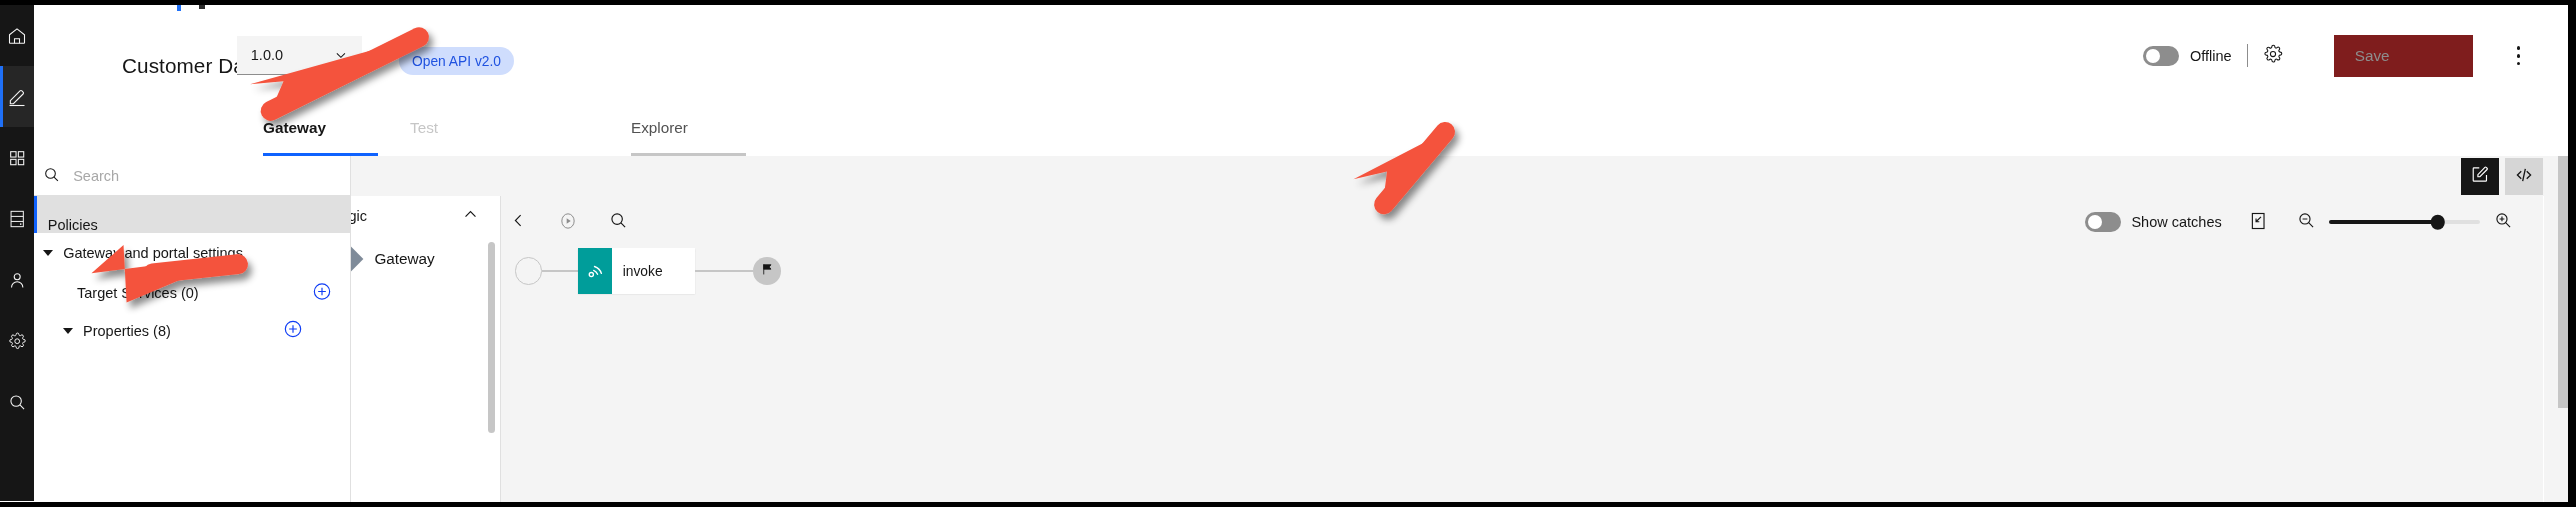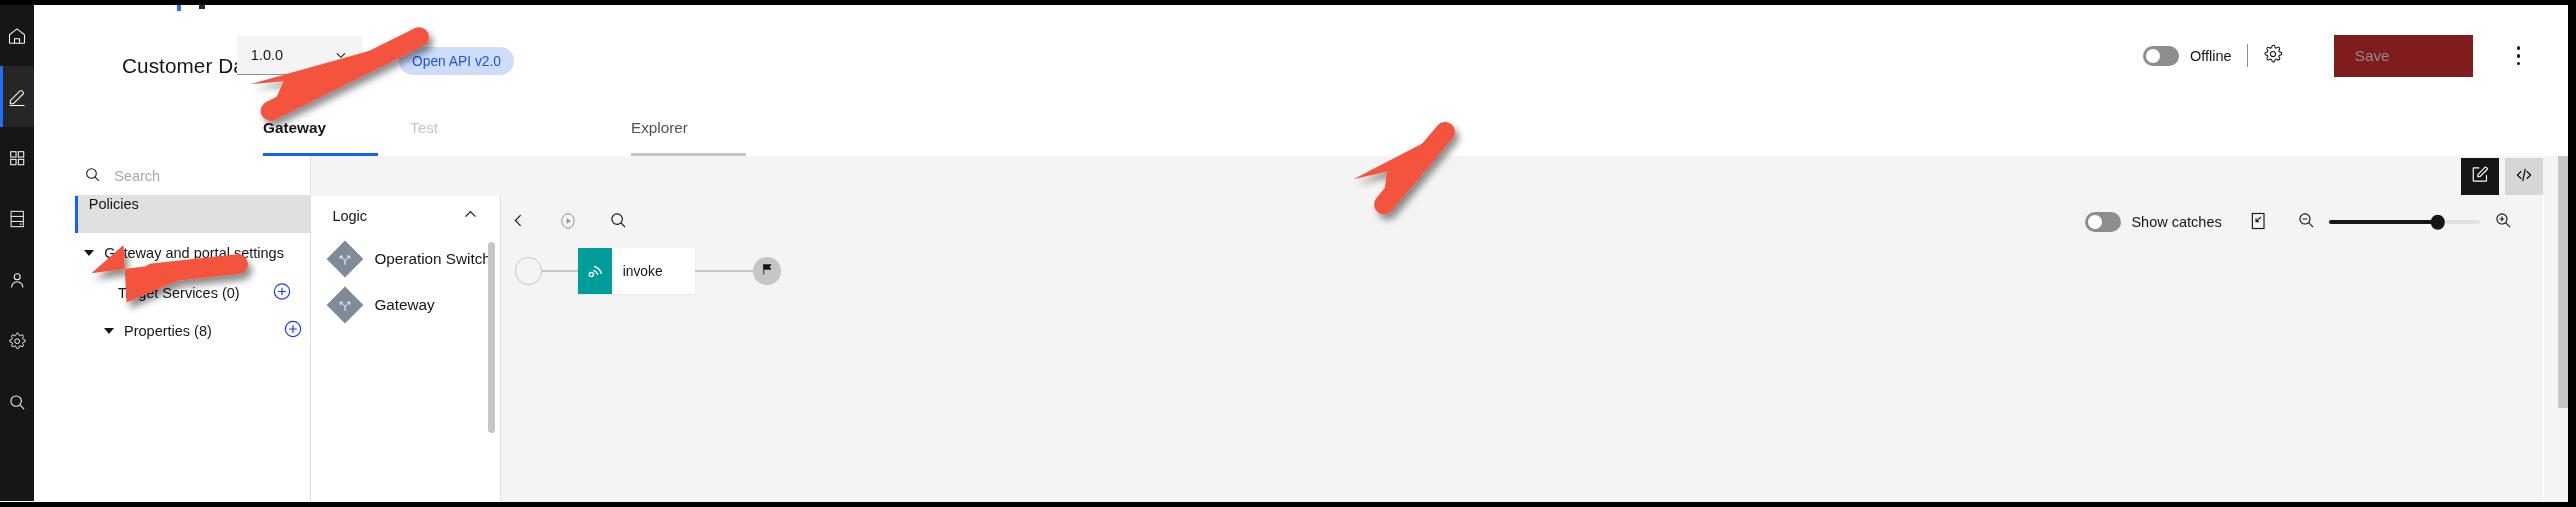--- a/index.html
+++ b/index.html
@@ -160,42 +160,41 @@
   .tab .bar {
     position: absolute; left: 0; bottom: 0;
     height: 3.1px; background: #c6c6c6;
   }
   .tab.active .bar { background: #0f62fe; }
   .tab.disabled .bar { background: transparent; }
 
   
   .explorer {
     position: absolute; left: 34px; top: 156px;
-    width: 277px; height: 346px;
+    width: 317px; height: 346px;
     background: #ffffff;
     border-right: 0.8px solid #e0e0e0;
     z-index: 12;
-    padding-left: 41px;
   }
   .search-row {
     position: relative;
     height: 40px;
     border-bottom: 0.8px solid #e0e0e0;
     display: flex; align-items: center;
     padding-left: 9.2px;
     cursor: text;
   }
   .search-row .sr-input {
     font-size: 14.5px; color: #a8a8a8; margin-left: 13px;
   }
   .ex-item-policies {
     position: relative;
     height: 37px;
     background: #e0e0e0;
-    display: flex; align-items: flex-start;
+    display: flex; align-items: flex-end;
     padding-left: 13.8px;
     cursor: pointer;
   }
   .ex-item-policies::before {
     content: ""; position: absolute; left: 0; top: 0;
     width: 3.1px; height: 37px; background: #0f62fe;
   }
   .ex-item-policies .lbl { font-size: 14.5px; color: #161616; }
 
   .ex-group {
@@ -607,29 +606,20 @@
 
         <div class="palette-group">
           <span class="lbl">Logic</span>
           <span class="chev-up">
             <svg width="17" height="17" viewBox="0 0 24 24" fill="none" stroke="#161616" stroke-width="1.7">
               <path d="M5 15l7-7 7 7"></path>
             </svg>
           </span>
         </div>
 
-        <div class="palette-item">
-          <span class="diamond">
-            <svg width="13" height="13" viewBox="0 0 24 24" fill="none" stroke="#ffffff" stroke-width="1.8">
-              <path d="M12 21v-7.5L5.2 6.7M12 13.5 18.8 6.7"></path>
-              <path d="M3.2 10.4V5.4h5M20.8 10.4V5.4h-5"></path>
-            </svg>
-          </span>
-          <span class="lbl">Operation Switch</span>
-        </div>
 
         <div class="palette-item">
           <span class="diamond">
             <svg width="13" height="13" viewBox="0 0 24 24" fill="none" stroke="#ffffff" stroke-width="1.8">
               <path d="M12 21v-7.5L5.2 6.7M12 13.5 18.8 6.7"></path>
               <path d="M3.2 10.4V5.4h5M20.8 10.4V5.4h-5"></path>
             </svg>
           </span>
           <span class="lbl">Gateway</span>
         </div>

